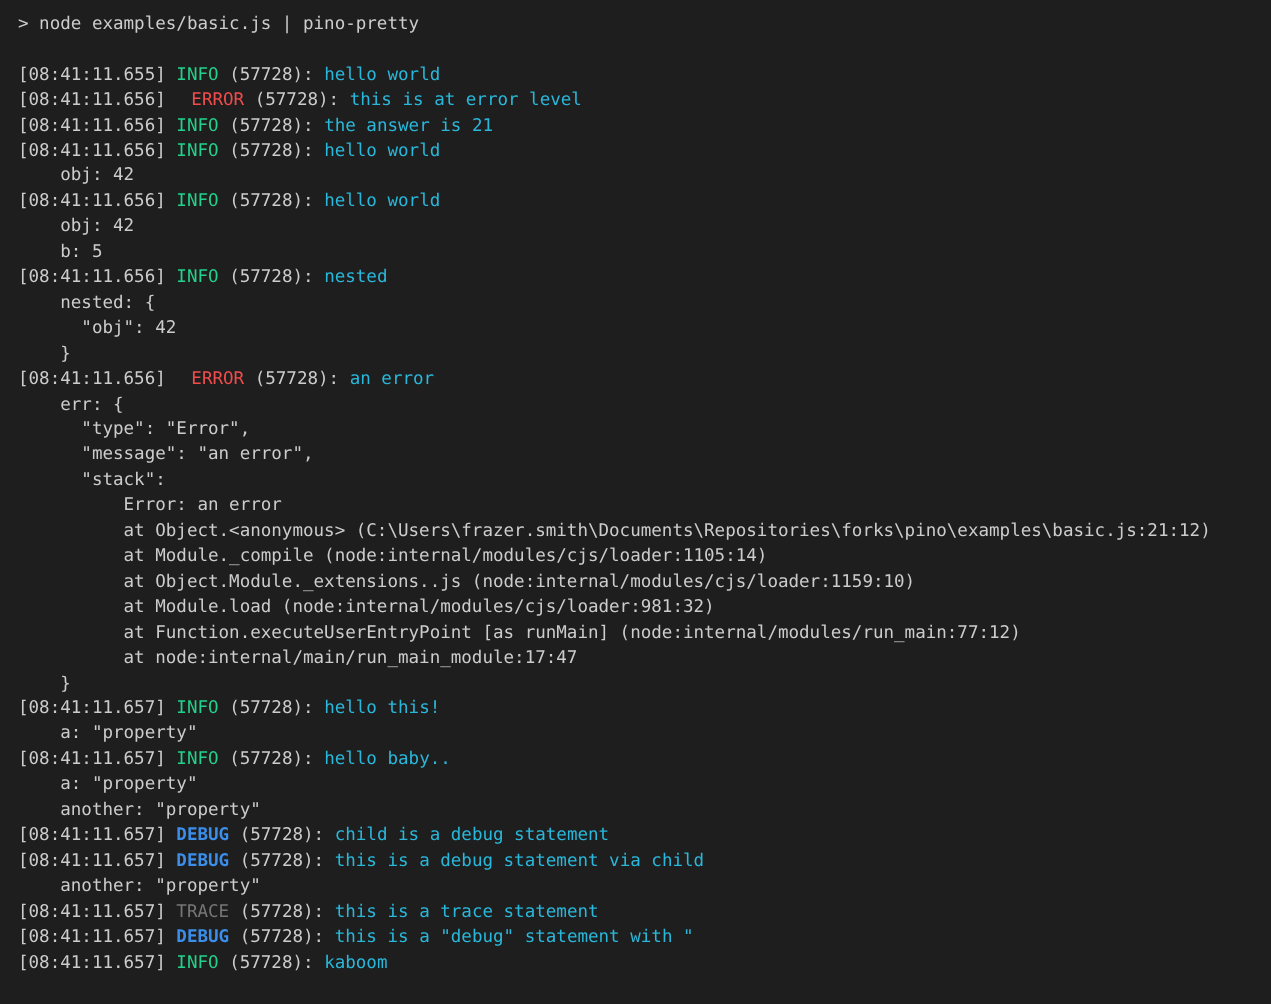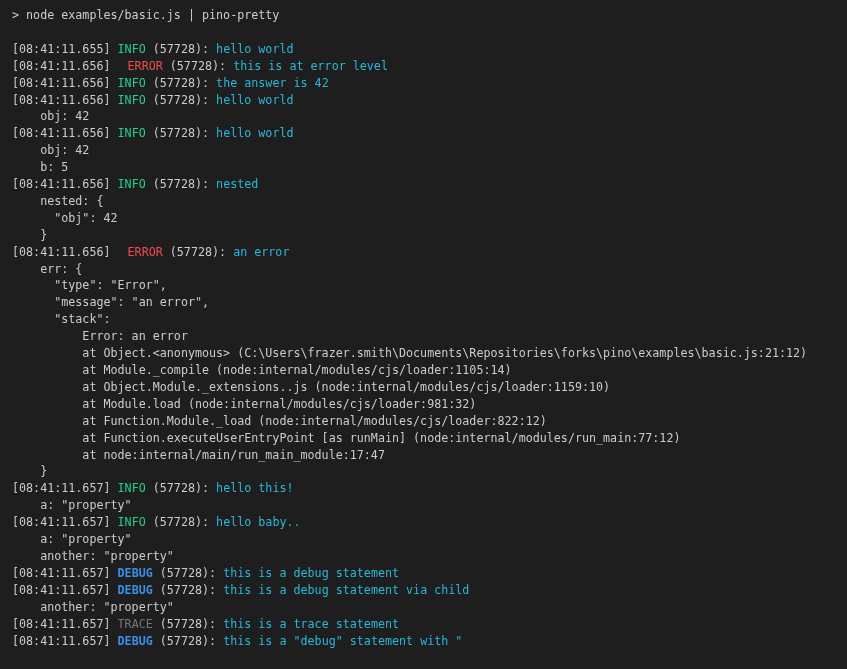--- a/index.html
+++ b/index.html
@@ -36,49 +36,48 @@
 </style>
 </head>
 <body>
 
 <div class="terminal">
   <div class="line">&gt; node examples/basic.js | pino-pretty</div>
   <div class="line blank"></div>
   <div>
       <div class="line"><span>[08:41:11.655] </span><span class="lv-INFO">INFO</span><span> (57728): </span><span class="msg">hello world</span></div>
       <div class="line"><span>[08:41:11.656] </span><span class="lv-ERROR">ERROR</span><span> (57728): </span><span class="msg">this is at error level</span></div>
-      <div class="line"><span>[08:41:11.656] </span><span class="lv-INFO">INFO</span><span> (57728): </span><span class="msg">the answer is 42</span></div>
+      <div class="line"><span>[08:41:11.656] </span><span class="lv-INFO">INFO</span><span> (57728): </span><span class="msg">the answer is 21</span></div>
       <div class="line"><span>[08:41:11.656] </span><span class="lv-INFO">INFO</span><span> (57728): </span><span class="msg">hello world</span></div>
       <div class="line">    obj: 42</div>
       <div class="line"><span>[08:41:11.656] </span><span class="lv-INFO">INFO</span><span> (57728): </span><span class="msg">hello world</span></div>
       <div class="line">    obj: 42</div>
       <div class="line">    b: 5</div>
       <div class="line"><span>[08:41:11.656] </span><span class="lv-INFO">INFO</span><span> (57728): </span><span class="msg">nested</span></div>
       <div class="line">    nested: {</div>
       <div class="line">      "obj": 42</div>
       <div class="line">    }</div>
       <div class="line"><span>[08:41:11.656] </span><span class="lv-ERROR">ERROR</span><span> (57728): </span><span class="msg">an error</span></div>
       <div class="line">    err: {</div>
       <div class="line">      "type": "Error",</div>
       <div class="line">      "message": "an error",</div>
       <div class="line">      "stack":</div>
       <div class="line">          Error: an error</div>
       <div class="line">          at Object.&lt;anonymous&gt; (C:\Users\frazer.smith\Documents\Repositories\forks\pino\examples\basic.js:21:12)</div>
       <div class="line">          at Module._compile (node:internal/modules/cjs/loader:1105:14)</div>
       <div class="line">          at Object.Module._extensions..js (node:internal/modules/cjs/loader:1159:10)</div>
       <div class="line">          at Module.load (node:internal/modules/cjs/loader:981:32)</div>
-      <div class="line">          at Function.Module._load (node:internal/modules/cjs/loader:822:12)</div>
       <div class="line">          at Function.executeUserEntryPoint [as runMain] (node:internal/modules/run_main:77:12)</div>
       <div class="line">          at node:internal/main/run_main_module:17:47</div>
       <div class="line">    }</div>
       <div class="line"><span>[08:41:11.657] </span><span class="lv-INFO">INFO</span><span> (57728): </span><span class="msg">hello this!</span></div>
       <div class="line">    a: "property"</div>
       <div class="line"><span>[08:41:11.657] </span><span class="lv-INFO">INFO</span><span> (57728): </span><span class="msg">hello baby..</span></div>
       <div class="line">    a: "property"</div>
       <div class="line">    another: "property"</div>
-      <div class="line"><span>[08:41:11.657] </span><span class="lv-DEBUG">DEBUG</span><span> (57728): </span><span class="msg">this is a debug statement</span></div>
+      <div class="line"><span>[08:41:11.657] </span><span class="lv-DEBUG">DEBUG</span><span> (57728): </span><span class="msg">child is a debug statement</span></div>
       <div class="line"><span>[08:41:11.657] </span><span class="lv-DEBUG">DEBUG</span><span> (57728): </span><span class="msg">this is a debug statement via child</span></div>
       <div class="line">    another: "property"</div>
       <div class="line"><span>[08:41:11.657] </span><span class="lv-TRACE">TRACE</span><span> (57728): </span><span class="msg">this is a trace statement</span></div>
       <div class="line"><span>[08:41:11.657] </span><span class="lv-DEBUG">DEBUG</span><span> (57728): </span><span class="msg">this is a "debug" statement with "</span></div>
       <div class="line"><span>[08:41:11.657] </span><span class="lv-INFO">INFO</span><span> (57728): </span><span class="msg">kaboom</span></div>
     </div>
 </div>
 
 </body></html>

